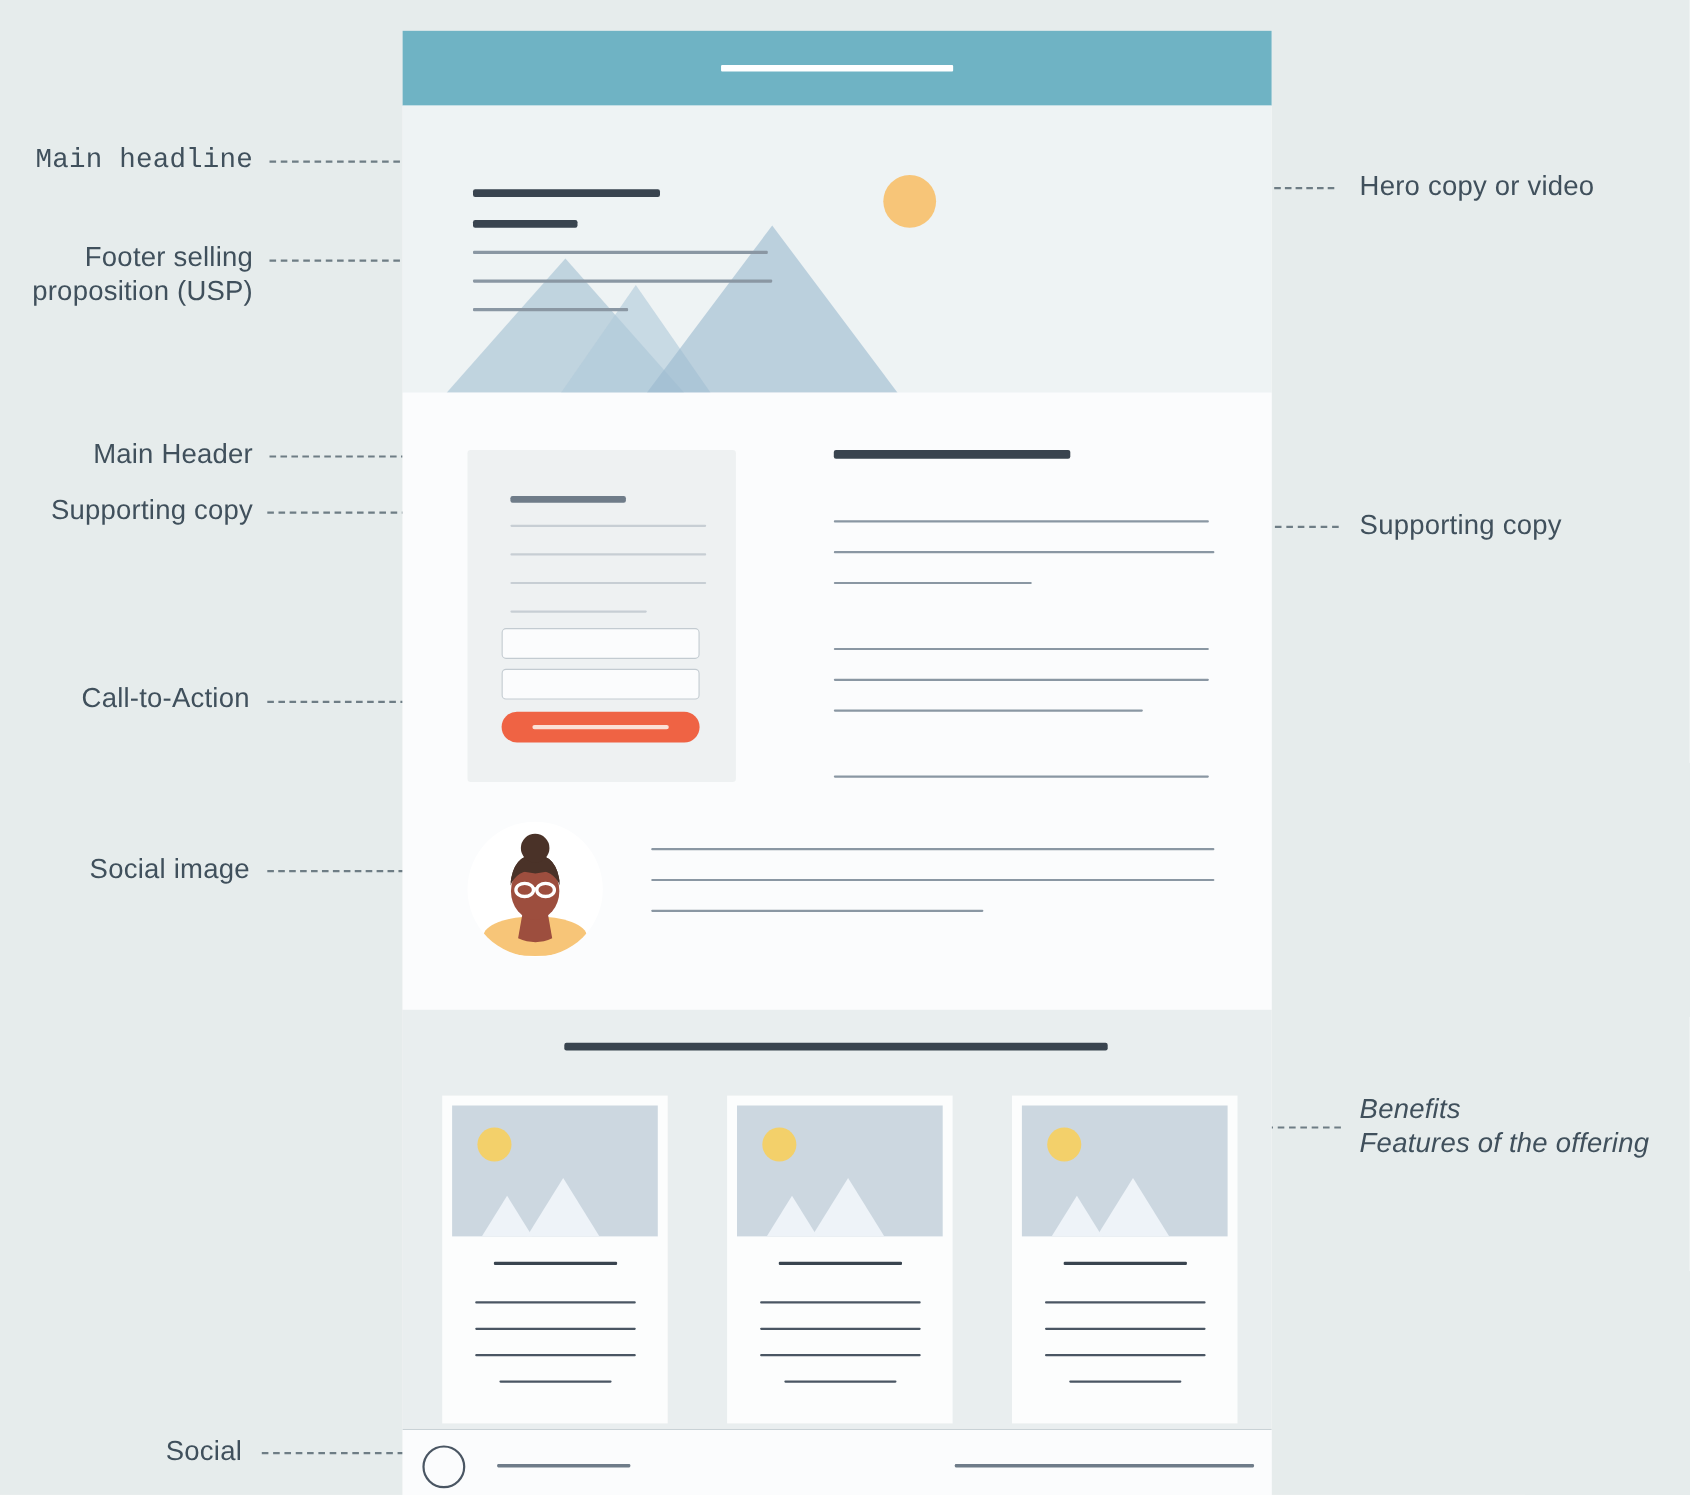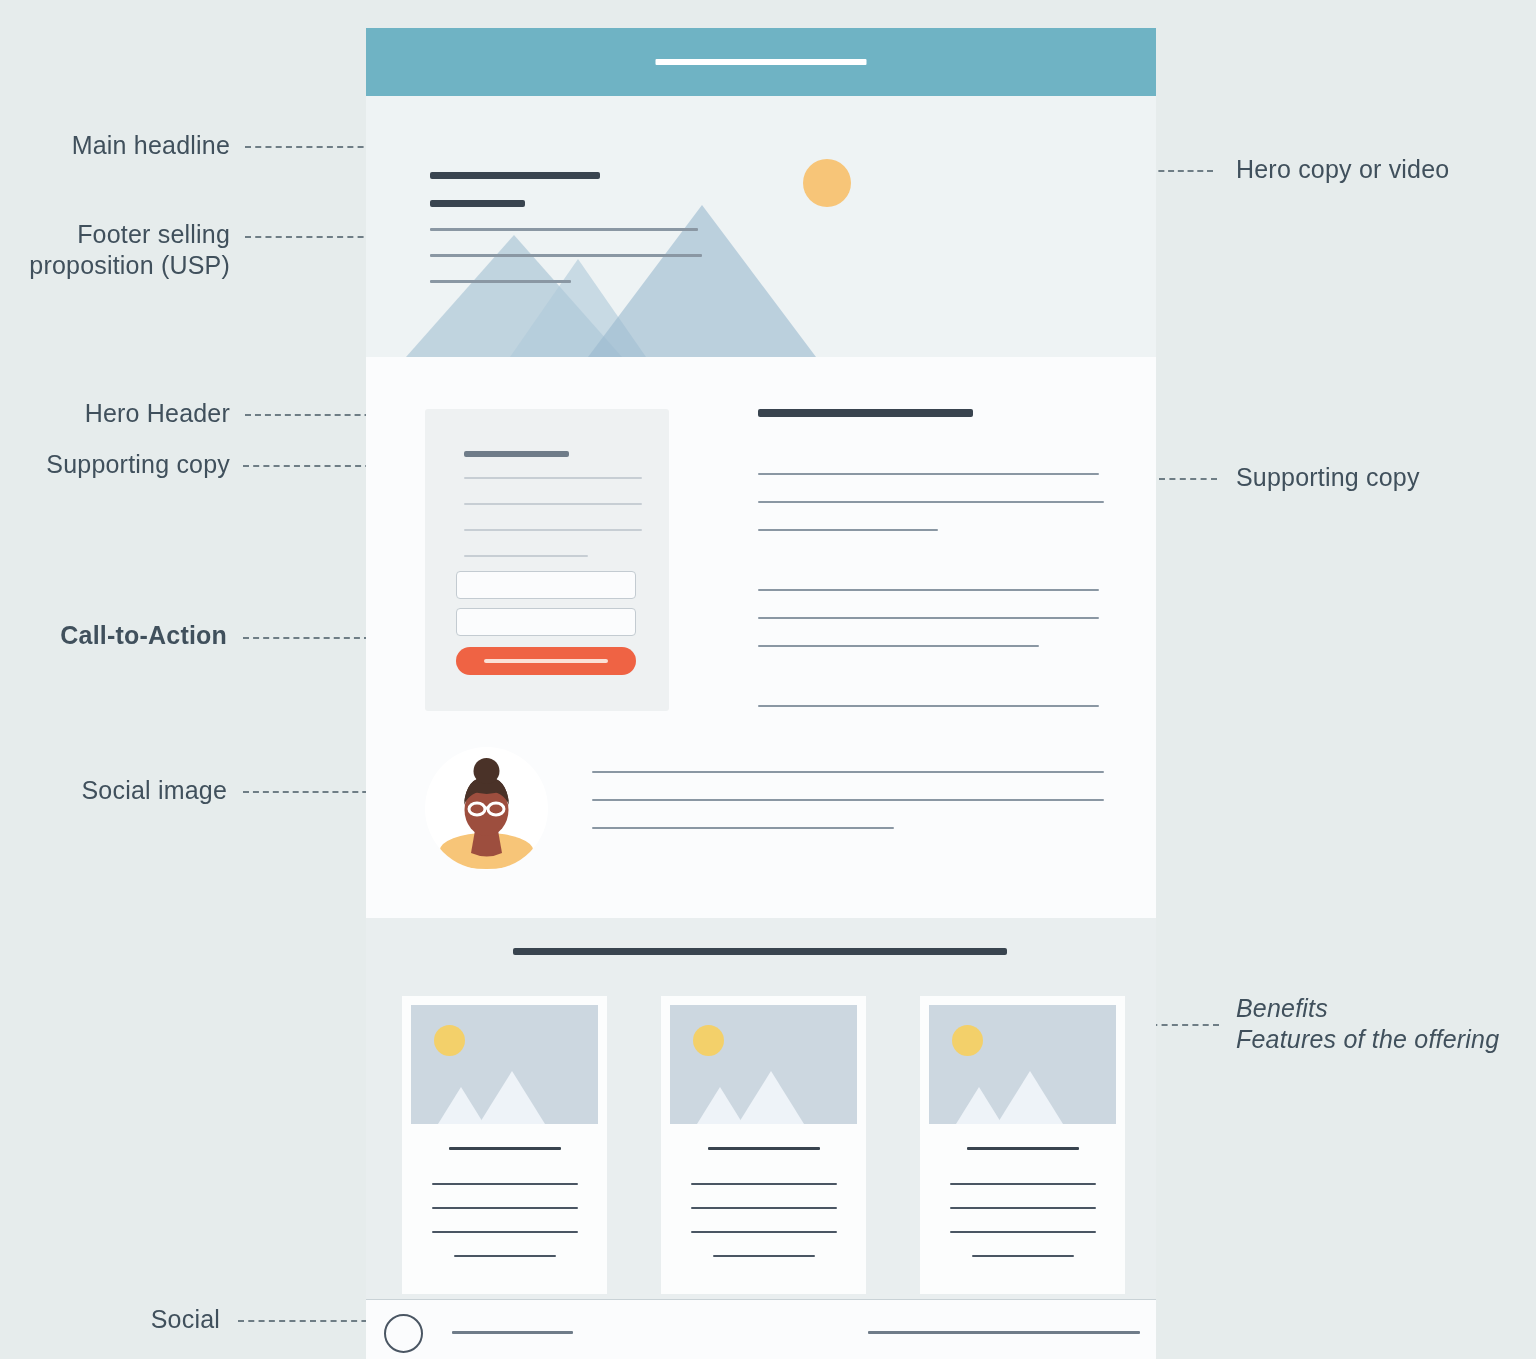--- a/index.html
+++ b/index.html
@@ -121,34 +121,34 @@
 
   
   .footer{position:absolute;left:0;top:1271px;width:100%;height:60px;background:#fbfcfd;border-top:1px solid #c9d2d6;}
   .footer .logo{position:absolute;left:18px;top:14px;width:35px;height:35px;border:2px solid #4a5663;border-radius:50%;}
   .footer .fl1{position:absolute;left:86px;top:31px;width:121px;height:3px;background:#6f7c89;border-radius:1px;}
   .footer .fl2{position:absolute;left:502px;top:31px;width:272px;height:3px;background:#6f7c89;border-radius:1px;}
 </style>
 </head>
 <body>
 
-<div class="anno left" style="left:20px;top:130px;width:210px;">Main headline</div>
+<div class="anno left" style="left:20px;top:130px;width:210px;font-family:Liberation Mono, monospace;">Main headline</div>
 <div class="leader" style="left:245px;top:146px;width:180px;"></div>
 
 <div class="anno left" style="left:20px;top:219px;width:210px;">Footer selling
 proposition (USP)</div>
 <div class="leader" style="left:245px;top:236px;width:180px;"></div>
 
-<div class="anno left" style="left:20px;top:398px;width:210px;">Hero Header</div>
+<div class="anno left" style="left:20px;top:398px;width:210px;">Main Header</div>
 <div class="leader" style="left:245px;top:414px;width:255px;"></div>
 
 <div class="anno left" style="left:10px;top:449px;width:220px;">Supporting copy</div>
 <div class="leader" style="left:243px;top:465px;width:220px;"></div>
 
-<div class="anno left" style="left:20px;top:620px;width:207px;font-weight:bold;">Call-to-Action</div>
+<div class="anno left" style="left:20px;top:620px;width:207px;">Call-to-Action</div>
 <div class="leader" style="left:243px;top:637px;width:248px;"></div>
 
 <div class="anno left" style="left:20px;top:775px;width:207px;">Social image</div>
 <div class="leader" style="left:243px;top:791px;width:165px;"></div>
 
 <div class="anno left" style="left:20px;top:1304px;width:200px;">Social</div>
 <div class="leader" style="left:238px;top:1320px;width:150px;"></div>
 
 <div class="leader" style="left:1100px;top:170px;width:113px;"></div>
 <div class="anno right" style="left:1236px;top:154px;width:290px;">Hero copy or video</div>

